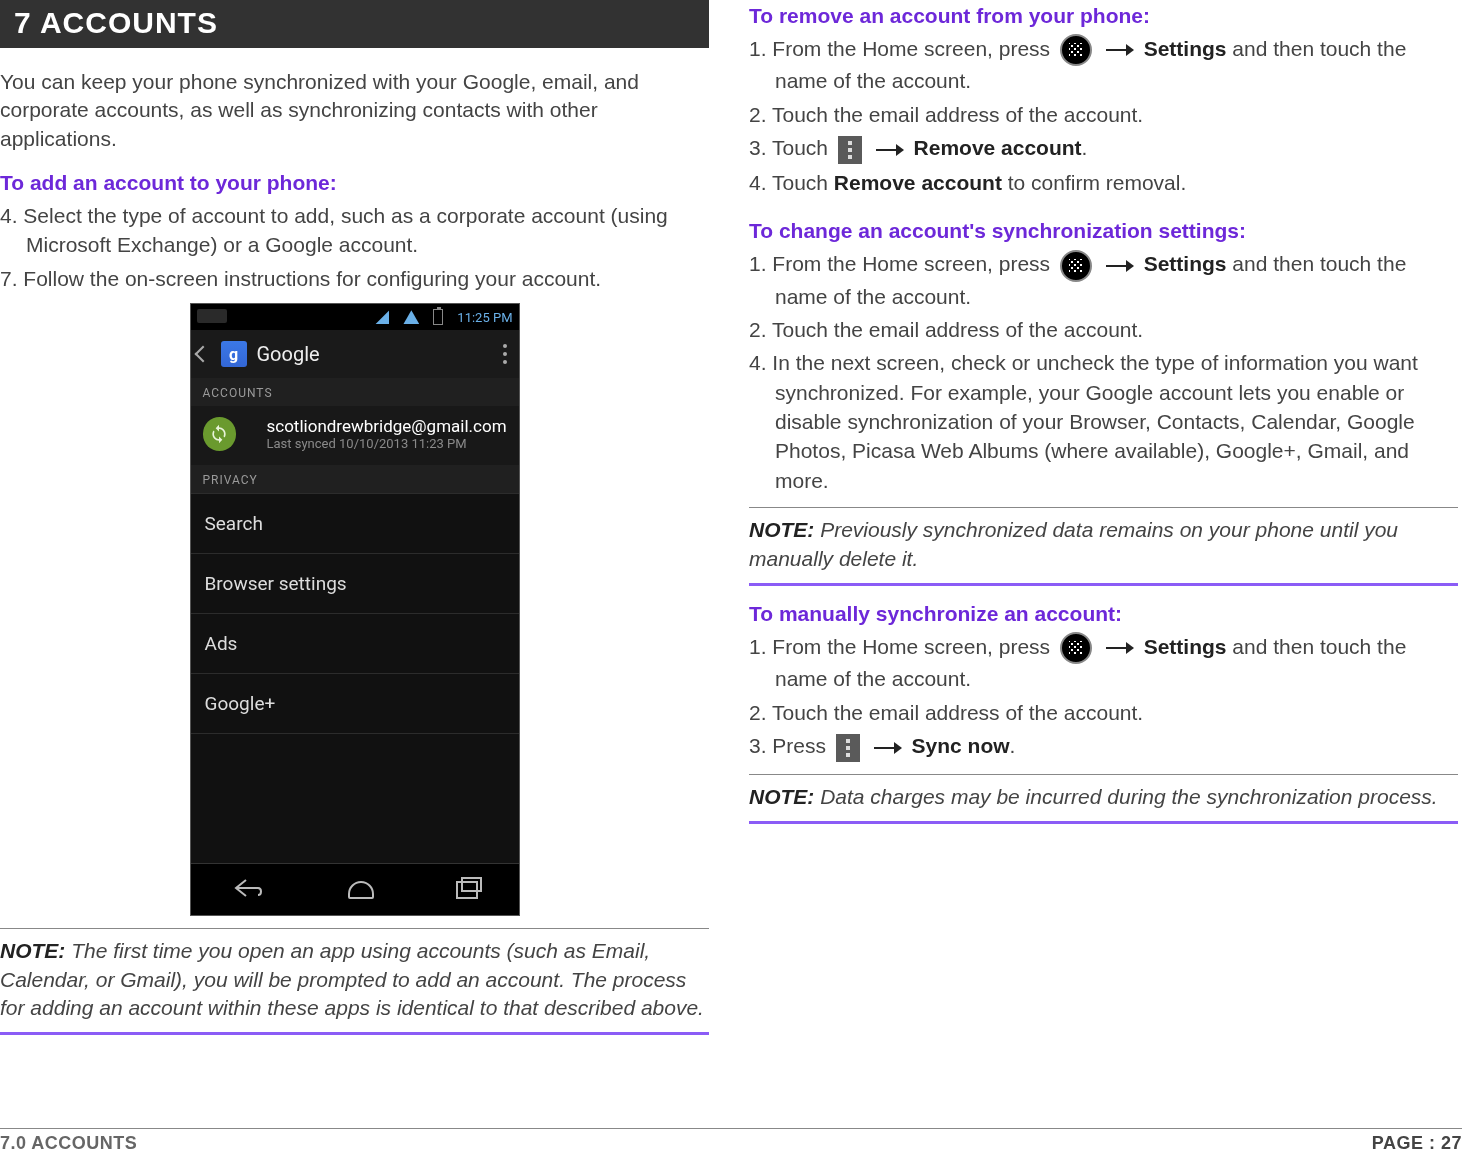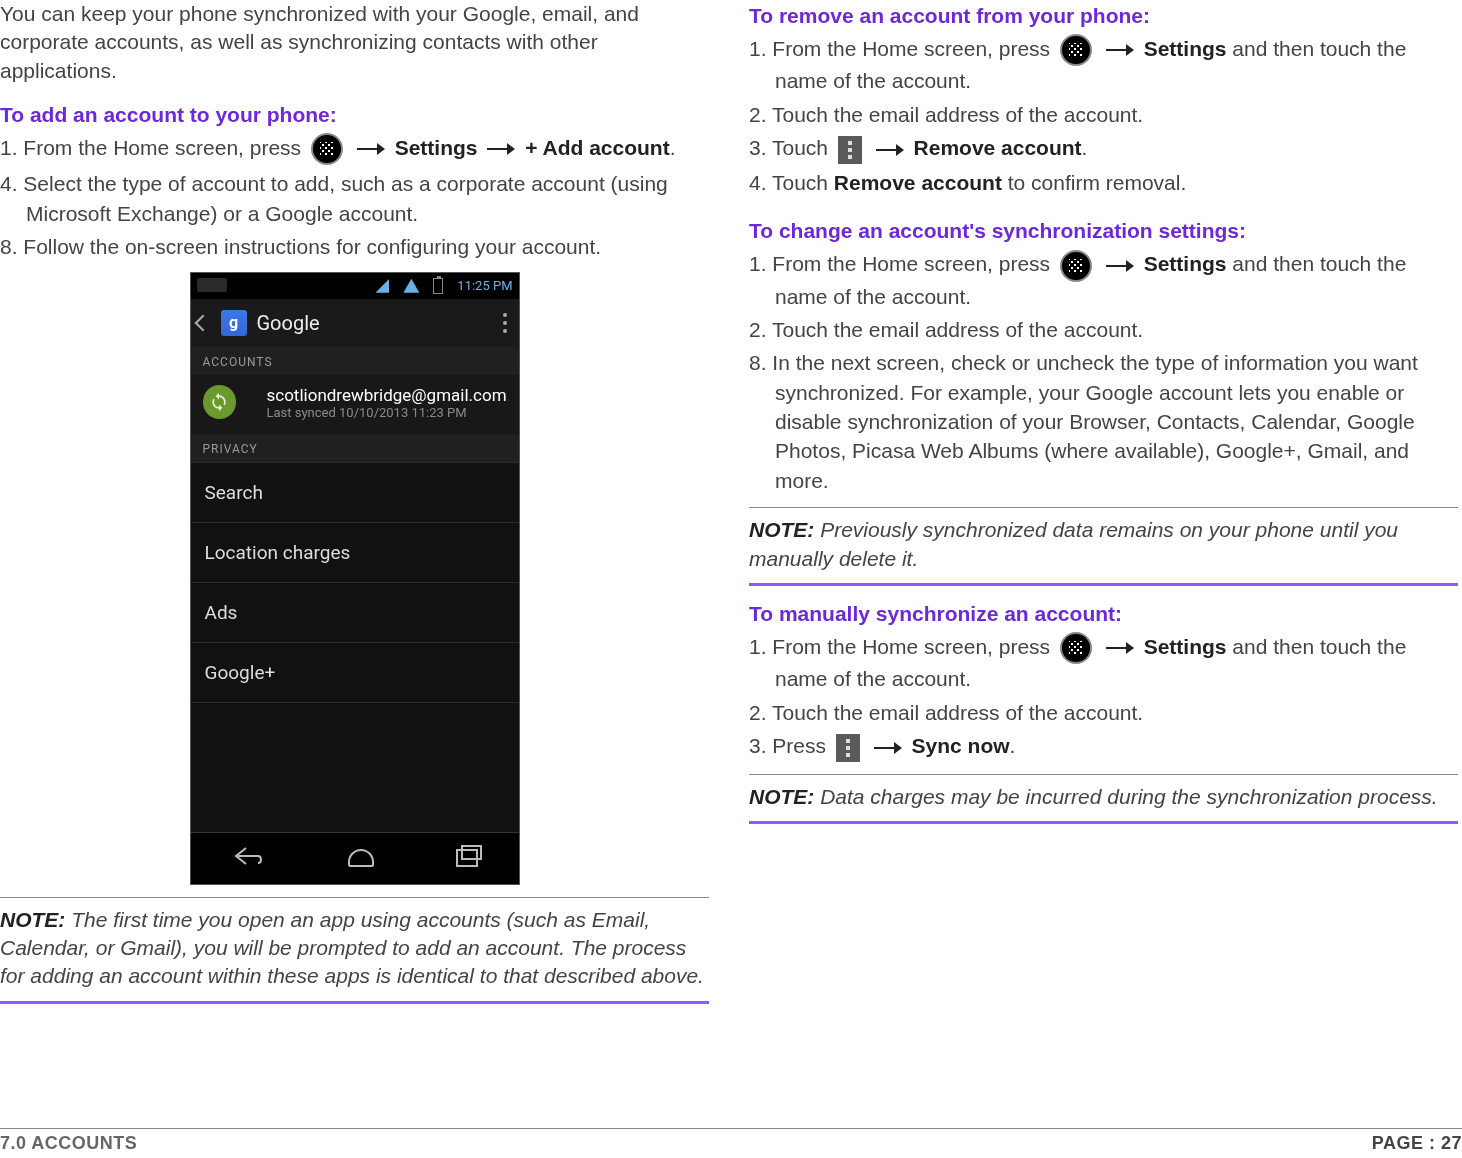--- a/index.html
+++ b/index.html
@@ -233,35 +233,28 @@
     color: #444;
   }
   .footer .left { color: #666; }
 </style>
 </head>
 <body>
 
 <div class="page">
 
   <div class="col">
+    <div class="chapter-bar">7 ACCOUNTS</div>
 
     <p class="intro">You can keep your phone synchronized with your Google, email, and corporate accounts, as well as synchronizing contacts with other applications.</p>
 
     <p class="sec-title">To add an account to your phone:</p>
     <ol class="steps">
-      <li>
-        <span>1. From the Home screen, press </span>
-        <span class="inline-icon apps-icon"></span>
-        <span class="inline-icon arrow-icon"></span>
-        <span class="bold">Settings</span>
-        <span class="inline-icon arrow-icon"></span>
-        <span class="bold">+ Add account</span><span>.</span>
-      </li>
       <li>4. Select the type of account to add, such as a corporate account (using Microsoft Exchange) or a Google account.</li>
-      <li>8. Follow the on-screen instructions for configuring your account.</li>
+      <li>7. Follow the on-screen instructions for configuring your account.</li>
     </ol>
 
     <div class="phone-wrap">
       <div class="phone">
         <div class="statusbar">
           <span class="left-chip"></span>
           <span class="sb-icon"></span>
           <span class="sb-wifi"></span>
           <span class="sb-batt"></span>
           <span>11:25 PM</span>
@@ -279,21 +272,21 @@
                 <path fill="#e8f3d9" d="M12 4V1L8 5l4 4V6c3.3 0 6 2.7 6 6 0 1-.3 2-.7 2.8l1.5 1.5C19.5 15 20 13.6 20 12c0-4.4-3.6-8-8-8zm0 14c-3.3 0-6-2.7-6-6 0-1 .3-2 .7-2.8L5.2 7.7C4.5 9 4 10.4 4 12c0 4.4 3.6 8 8 8v3l4-4-4-4v3z"></path>
               </svg>
           </span>
           <span class="acct-text">
             <span class="acct-email">scotliondrewbridge@gmail.com</span>
             <span class="acct-sub">Last synced 10/10/2013 11:23 PM</span>
           </span>
         </div>
         <div class="section-label">PRIVACY</div>
         <div class="list-item">Search</div>
-        <div class="list-item">Location charges</div>
+        <div class="list-item">Browser settings</div>
         <div class="list-item">Ads</div>
         <div class="list-item">Google+</div>
         <div class="phone-spacer"></div>
         <div class="navbar">
           <span>
             <svg width="34" height="22" viewBox="0 0 34 22">
                 <path fill="none" stroke="#bbb" stroke-width="2" d="M14 3 L4 11 L14 19 M4 11 H26 C30 11 30 18 26 18"></path>
               </svg>
           </span>
           <span class="nav-home"></span>
@@ -332,21 +325,21 @@
     <p class="sec-title" style="margin-top:22px;">To change an account's synchronization settings:</p>
     <ol class="steps">
       <li>
         <span>1. From the Home screen, press </span>
         <span class="inline-icon apps-icon"></span>
         <span class="inline-icon arrow-icon"></span>
         <span class="bold">Settings</span>
         <span> and then touch the name of the account.</span>
       </li>
       <li>2. Touch the email address of the account.</li>
-      <li>8. In the next screen, check or uncheck the type of information you want synchronized. For example, your Google account lets you enable or disable synchronization of your Browser, Contacts, Calendar, Google Photos, Picasa Web Albums (where available), Google+, Gmail, and more.</li>
+      <li>4. In the next screen, check or uncheck the type of information you want synchronized. For example, your Google account lets you enable or disable synchronization of your Browser, Contacts, Calendar, Google Photos, Picasa Web Albums (where available), Google+, Gmail, and more.</li>
     </ol>
 
     <div class="note-block">
       <span class="note-label">NOTE:</span><span class="note-text"> Previously synchronized data remains on your phone until you manually delete it.</span>
     </div>
 
     <p class="sec-title">To manually synchronize an account:</p>
     <ol class="steps">
       <li>
         <span>1. From the Home screen, press </span>

